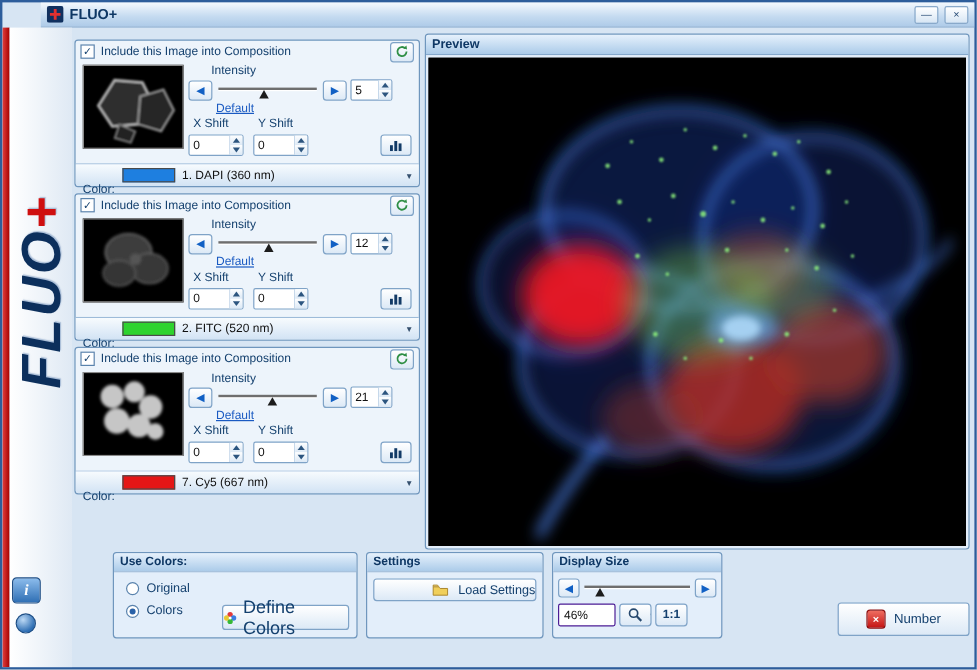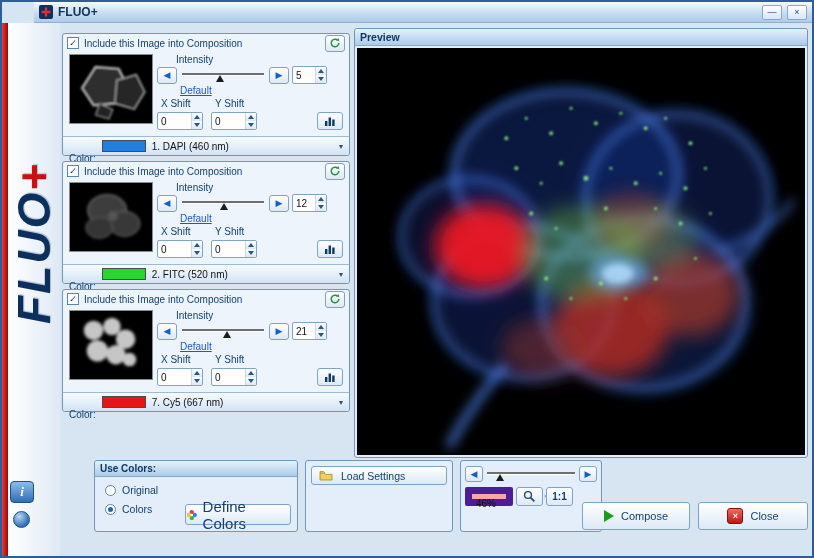--- a/index.html
+++ b/index.html
@@ -99,27 +99,27 @@
   .group { position:absolute; top:458px; height:72px; border:1px solid #6f96bd; border-radius:3px;
     background:#e3eefa;margin-left:32px; }
   .group .hdr-bar { height:16px; font-size:10px; border-radius:3px 3px 0 0; }
   .g-use { left:60px; width:204px; }
   .g-set { left:271px; width:148px; }
   .g-dsp { left:426px; width:142px; }
   .radio-row { display:flex; align-items:center; gap:6px; margin:7px 0 0 10px; font-size:10.5px; color:#14406e; }
   .radio { width:11px; height:11px; border-radius:50%; border:1px solid #5a83ad; background:#fff; position:relative; }
   .radio.sel::after { content:""; position:absolute; inset:2px; border-radius:50%; background:#2a62a8; }
   .define-btn { position:absolute; right:6px; bottom:6px; width:106px; height:21px; gap:5px; font-size:15px; }
-  .set-btn { margin:5px 5px 0; height:19px; justify-content:flex-start; gap:8px; padding-left:7px; font-size:10.5px; }
+  .set-btn { margin:5px 5px 0; height:19px; justify-content:flex-end; gap:8px; padding-left:7px; font-size:10.5px; }
   .dsp-row1 { display:flex; align-items:center; gap:2px; margin:5px 4px 0; }
   .dsp-row1 .icon-btn { width:18px; height:16px; }
   .dsp-slider { flex:1; }
   .dsp-slider .marker { left:12%; }
   .dsp-row2 { display:flex; gap:3px; margin:5px 4px 0; }
-  .combo { display:flex; width:48px; height:19px; border:7px solid #4c1d95; background:#fca5a5; border-radius:2px;gap:48px; }
+  .combo { display:flex; width:48px; height:19px; border:1px solid #4c1d95; background:#ffffff; border-radius:2px;gap:48px; }
   .combo .val { flex:1; font-size:10px; padding:4px 0 0 4px; color:#111; }
   .combo .dd-btn { width:13px; background:linear-gradient(#fdfeff,#dce9f6); border-left:1px solid #c6d8ea;
     font-size:7px; color:#2c557f; display:flex; align-items:center; justify-content:center; }
   .sq-btn { width:27px; height:19px; font-size:10px; font-weight:bold; }
 
   .compose-btn { position:absolute; left:580px; top:500px; width:108px; height:28px; gap:7px; font-size:11px; }
   .close-btn { position:absolute; left:696px; top:500px; width:110px; height:28px; gap:7px; font-size:11px; }
   .play-icon { width:0; height:0; border-top:6px solid transparent; border-bottom:6px solid transparent;
     border-left:10px solid #17a017; }
   .closex-icon { width:16px; height:16px; border-radius:3px; background:linear-gradient(#ef6d60,#c41414);
@@ -218,21 +218,21 @@
       <div class="btn hist-btn">
         <svg width="12" height="10" viewBox="0 0 12 10">
           <rect x="1" y="5" width="2.4" height="5" fill="#123a66"></rect>
             <rect x="4.6" y="1.5" width="2.4" height="8.5" fill="#123a66"></rect>
             <rect x="8.2" y="3.5" width="2.4" height="6.5" fill="#123a66"></rect>
         </svg>
       </div>
       <div class="color-row">
         <span class="color-lab">Color:</span>
         <div class="swatch" style="background: rgb(30, 127, 224);"></div>
-        <span class="color-name">1. DAPI (460 nm)</span>
+        <span class="color-name">1. DAPI (360 nm)</span>
         <span class="dd-arrow">▾</span>
       </div>
     </div>
 
     <div class="channel ch-1">
       <div class="ch-top">
         <div class="checkbox">✓</div>
         <span class="ch-label">Include this Image into Composition</span>
         <div class="btn icon-btn">
           <svg width="12" height="12" viewBox="0 0 12 12">
@@ -495,30 +495,36 @@
           <circle cx="9" cy="6" r="2.3" fill="#3a7de2"></circle>
         <circle cx="6" cy="9" r="2.3" fill="#37b837"></circle>
           <circle cx="3" cy="6" r="2.3" fill="#e8c832"></circle>
         <circle cx="6" cy="6" r="1.3" fill="#fff"></circle>
       </svg>
       <span>Define Colors</span>
     </div>
   </div>
 
   <div class="group g-set">
+    <div class="hdr-bar">
+        <span>Settings</span>
+      </div>
     <div class="btn set-btn">
       <svg width="14" height="11" viewBox="0 0 14 11">
         <path d="M1 3 V1.6 H4.6 L5.8 3" fill="#f7e08c" stroke="#a8842a" stroke-width="0.8"></path>
         <path d="M1 3 H5.5 L6.8 4.4 H13 V10 H1 Z" fill="#f0cf5a" stroke="#a8842a" stroke-width="0.8"></path>
       </svg>
       <span>Load Settings</span>
     </div>
   </div>
 
   <div class="group g-dsp">
+    <div class="hdr-bar">
+        <span>Display Size</span>
+      </div>
     <div class="dsp-row1">
       <div class="btn icon-btn">
           <span class="arrow-glyph">◀</span>
         </div>
       <div class="slider dsp-slider">
           <div class="track"></div>
           <div class="marker"></div>
         </div>
       <div class="btn icon-btn">
           <span class="arrow-glyph">▶</span>
@@ -532,22 +538,18 @@
       <div class="btn sq-btn">
         <svg width="13" height="13" viewBox="0 0 13 13">
           <circle cx="5" cy="5" r="3.4" fill="none" stroke="#27496e" stroke-width="1.4"></circle>
           <line x1="7.6" y1="7.6" x2="11.4" y2="11.4" stroke="#27496e" stroke-width="1.8"></line>
         </svg>
       </div>
       <div class="btn sq-btn">1:1</div>
     </div>
   </div>
 
-  <div class="btn compose-btn">
-    <span class="play-icon"></span>
-    <span>Compose</span>
-  </div>
   <div class="btn close-btn">
     <span class="closex-icon">×</span>
-    <span>Close</span>
+    <span>Number</span>
   </div>
 
 </div>
 
 </body></html>

